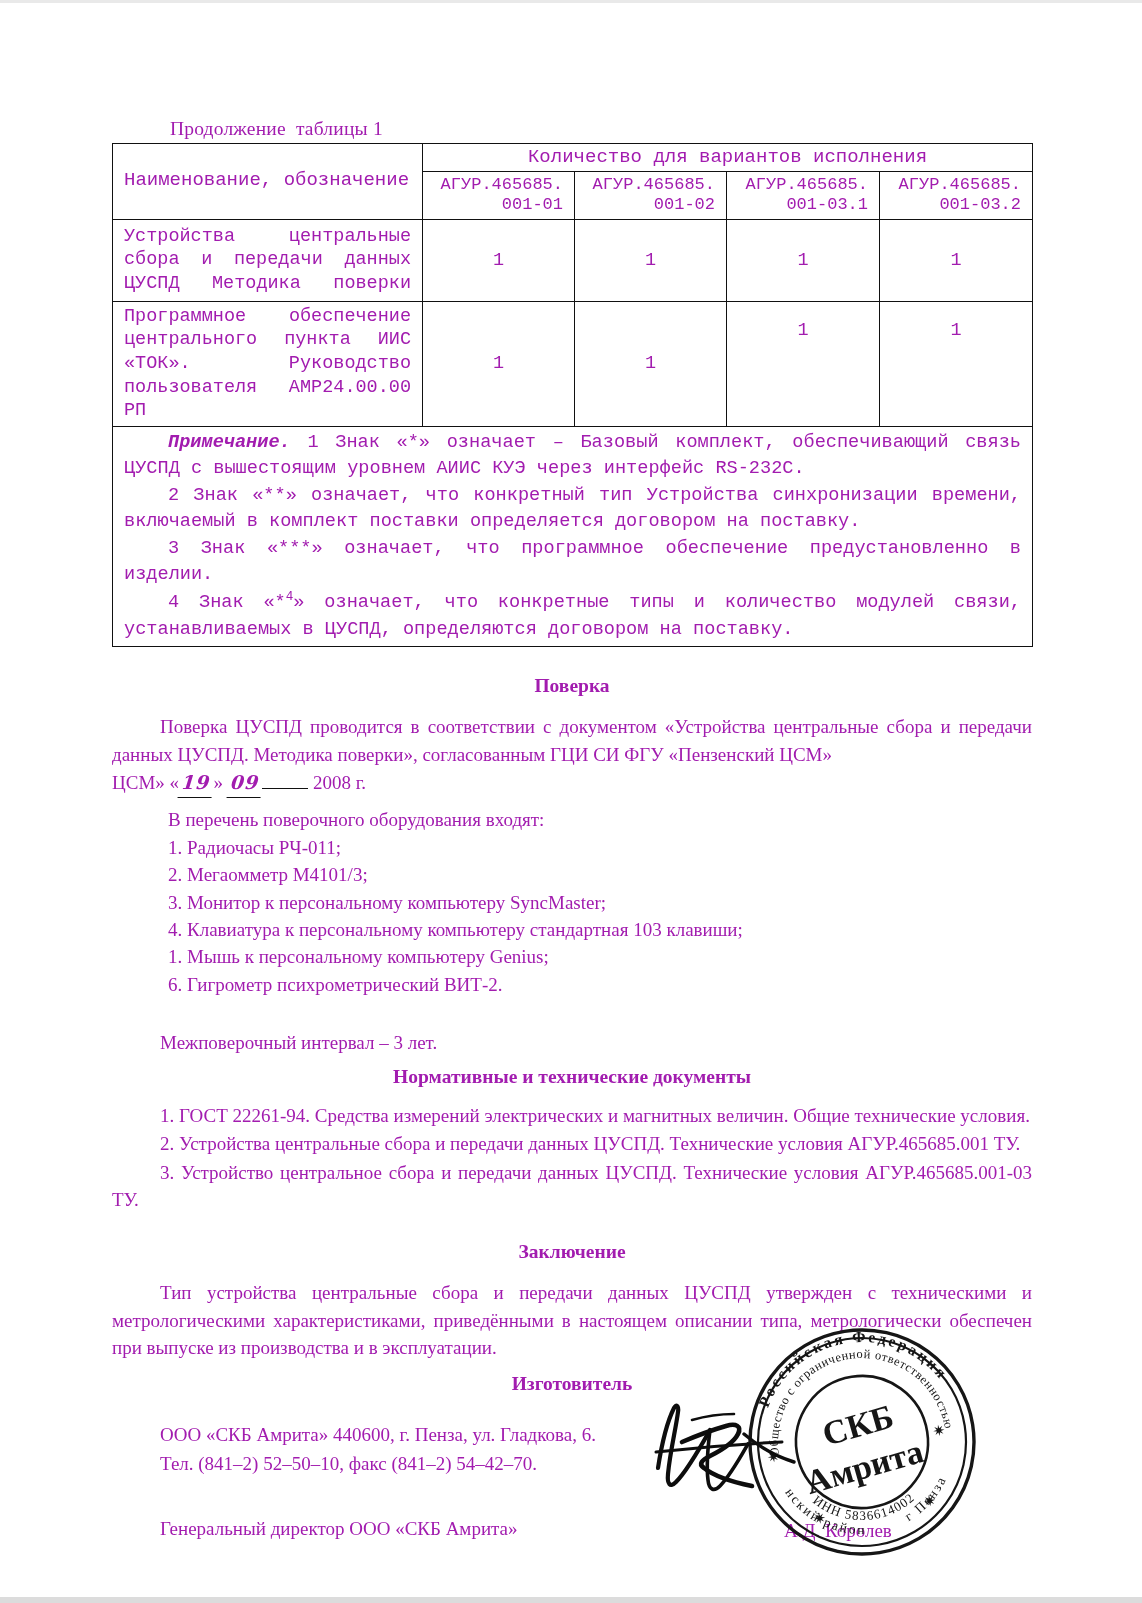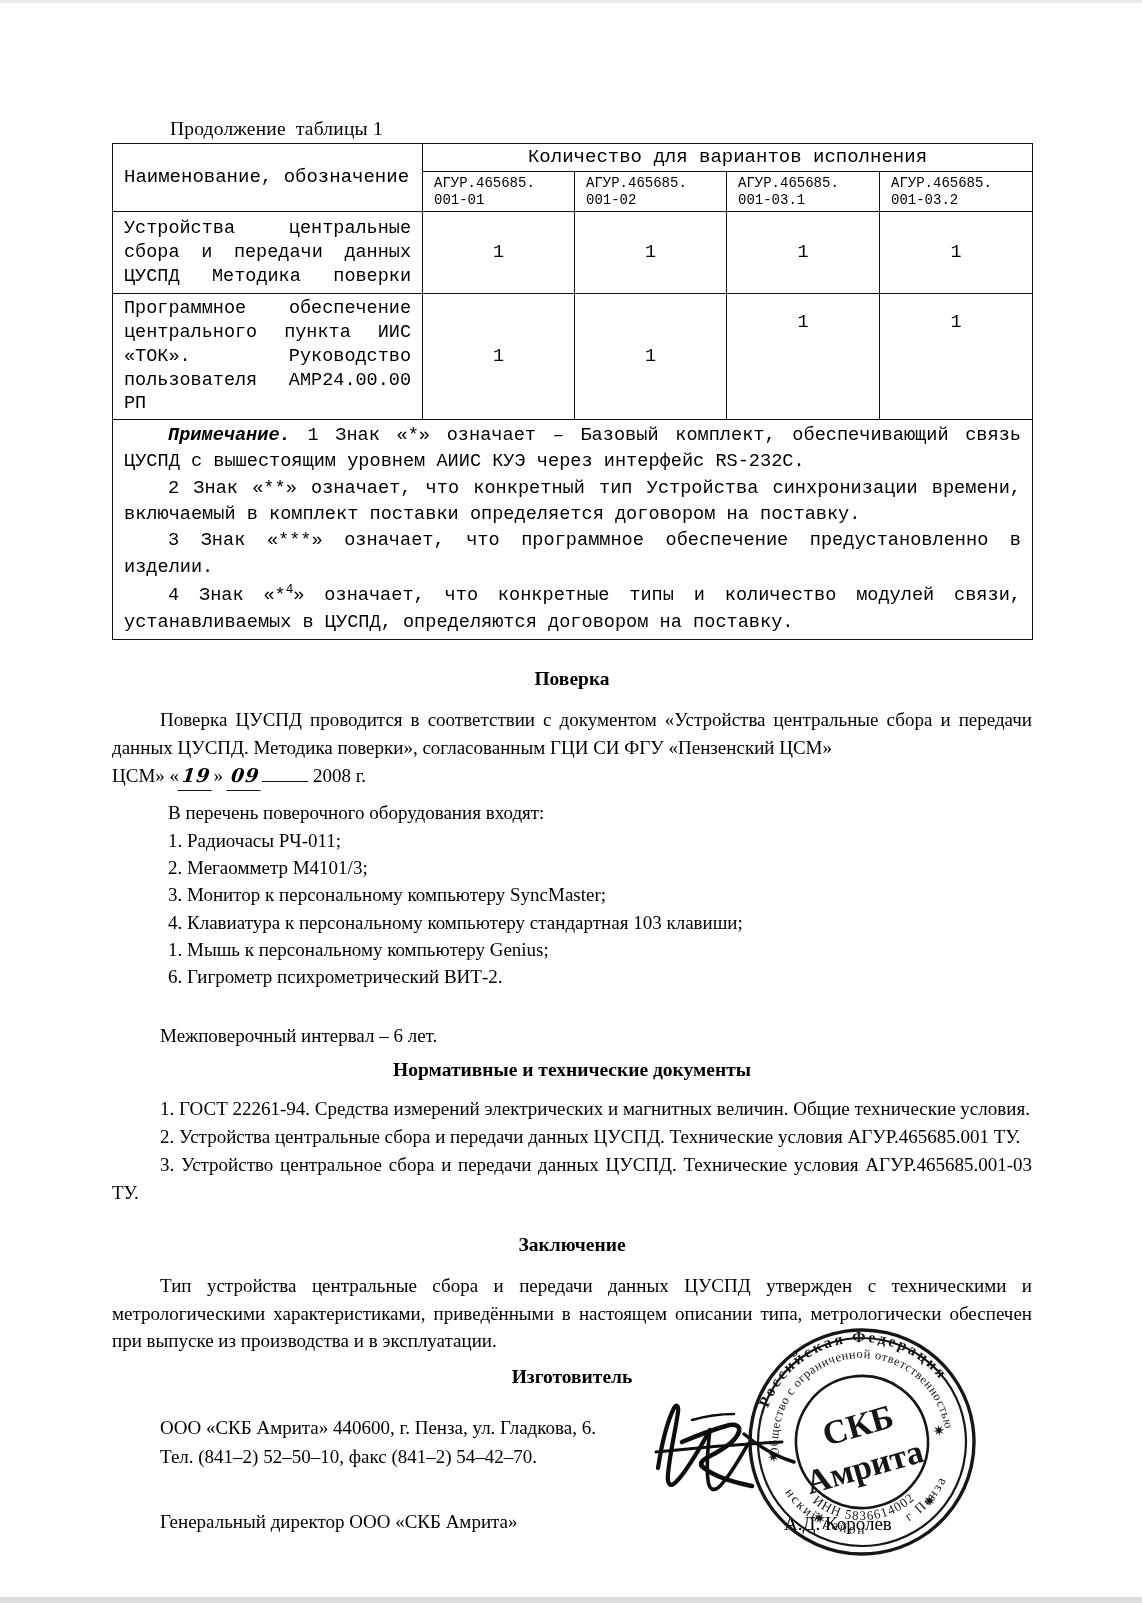--- a/index.html
+++ b/index.html
@@ -8,21 +8,21 @@
     padding: 0;
     background: #ffffff;
   }
   .page {
     position: relative;
     width: 1142px;
     height: 1603px;
     margin: 0 auto;
     background: #ffffff;
     font-family: "Liberation Serif", "DejaVu Serif", serif;
-    color: #000000;
+    color: #a21caf;
     overflow: hidden;
   }
   
   .scan-edge-top {
     position: absolute;
     left: 0; top: 0;
     width: 1142px; height: 3px;
     background: #e9e9e9;
   }
   .scan-edge-bottom {
@@ -68,22 +68,22 @@
     padding: 3px 0 4px;
     line-height: 1.1;
   }
   th.name-head {
     text-align: left;
     font-size: 19px;
     padding-left: 7px;
     line-height: 1.15;
   }
   th.var-head {
-    text-align: left;
-    font-size: 14px;
+    text-align: right;
+    font-size: 17px;
     line-height: 1.2;
     padding: 2px 2px 5px;
     margin-top: 36px;
   }
   th.var-head .vh-line2 { display: block; }
   td.item-name {
     text-align: justify;
     text-align-last: justify;
     font-size: 18.5px;
     line-height: 1.28;
@@ -309,21 +309,21 @@
     <ul class="plain-list">
       <li class="lead-in">В перечень поверочного оборудования входят:</li>
       <li>1. Радиочасы РЧ-011;</li>
       <li>2. Мегаомметр М4101/3;</li>
       <li>3. Монитор к персональному компьютеру SyncMaster;</li>
       <li>4. Клавиатура к персональному компьютеру стандартная 103 клавиши;</li>
       <li>1. Мышь к персональному компьютеру Genius;</li>
       <li>6. Гигрометр  психрометрический  ВИТ-2.</li>
     </ul>
 
-    <p class="interval">Межповерочный интервал – 6 лет.</p>
+    <p class="interval">Межповерочный интервал – 3 лет.</p>
 
     <h2 class="section tight">Нормативные и технические документы</h2>
 
     <p class="body">1. ГОСТ 22261-94. Средства измерений электрических и магнитных величин. Общие технические условия.</p>
     <p class="body">2. Устройства центральные сбора и передачи данных  ЦУСПД. Технические условия АГУР.465685.001 ТУ.</p>
     <p class="body">3. Устройство центральное сбора и передачи данных  ЦУСПД. Технические условия АГУР.465685.001-03 ТУ.</p>
 
     <h2 class="section">Заключение</h2>
 
     <p class="body">Тип устройства центральные сбора и передачи данных ЦУСПД утвержден с техническими и метрологическими характеристиками, приведёнными в настоящем описании типа, метрологически обеспечен при выпуске из производства и в эксплуатации.</p>

